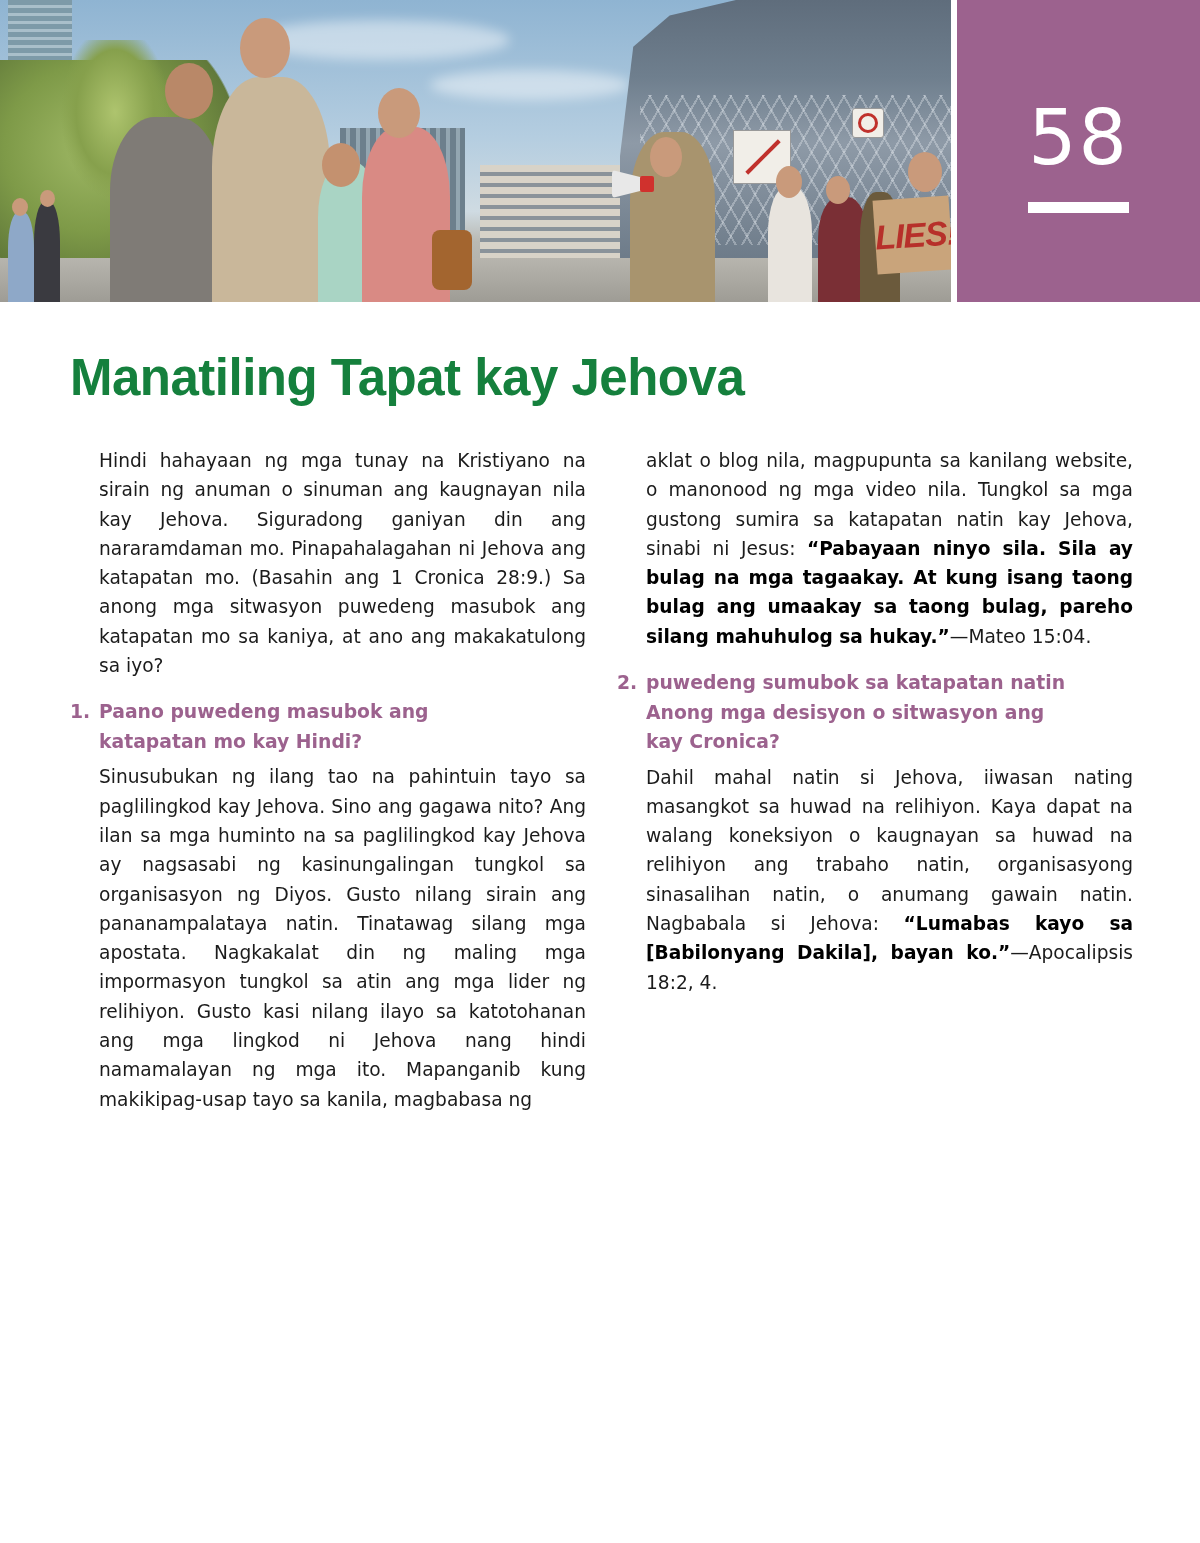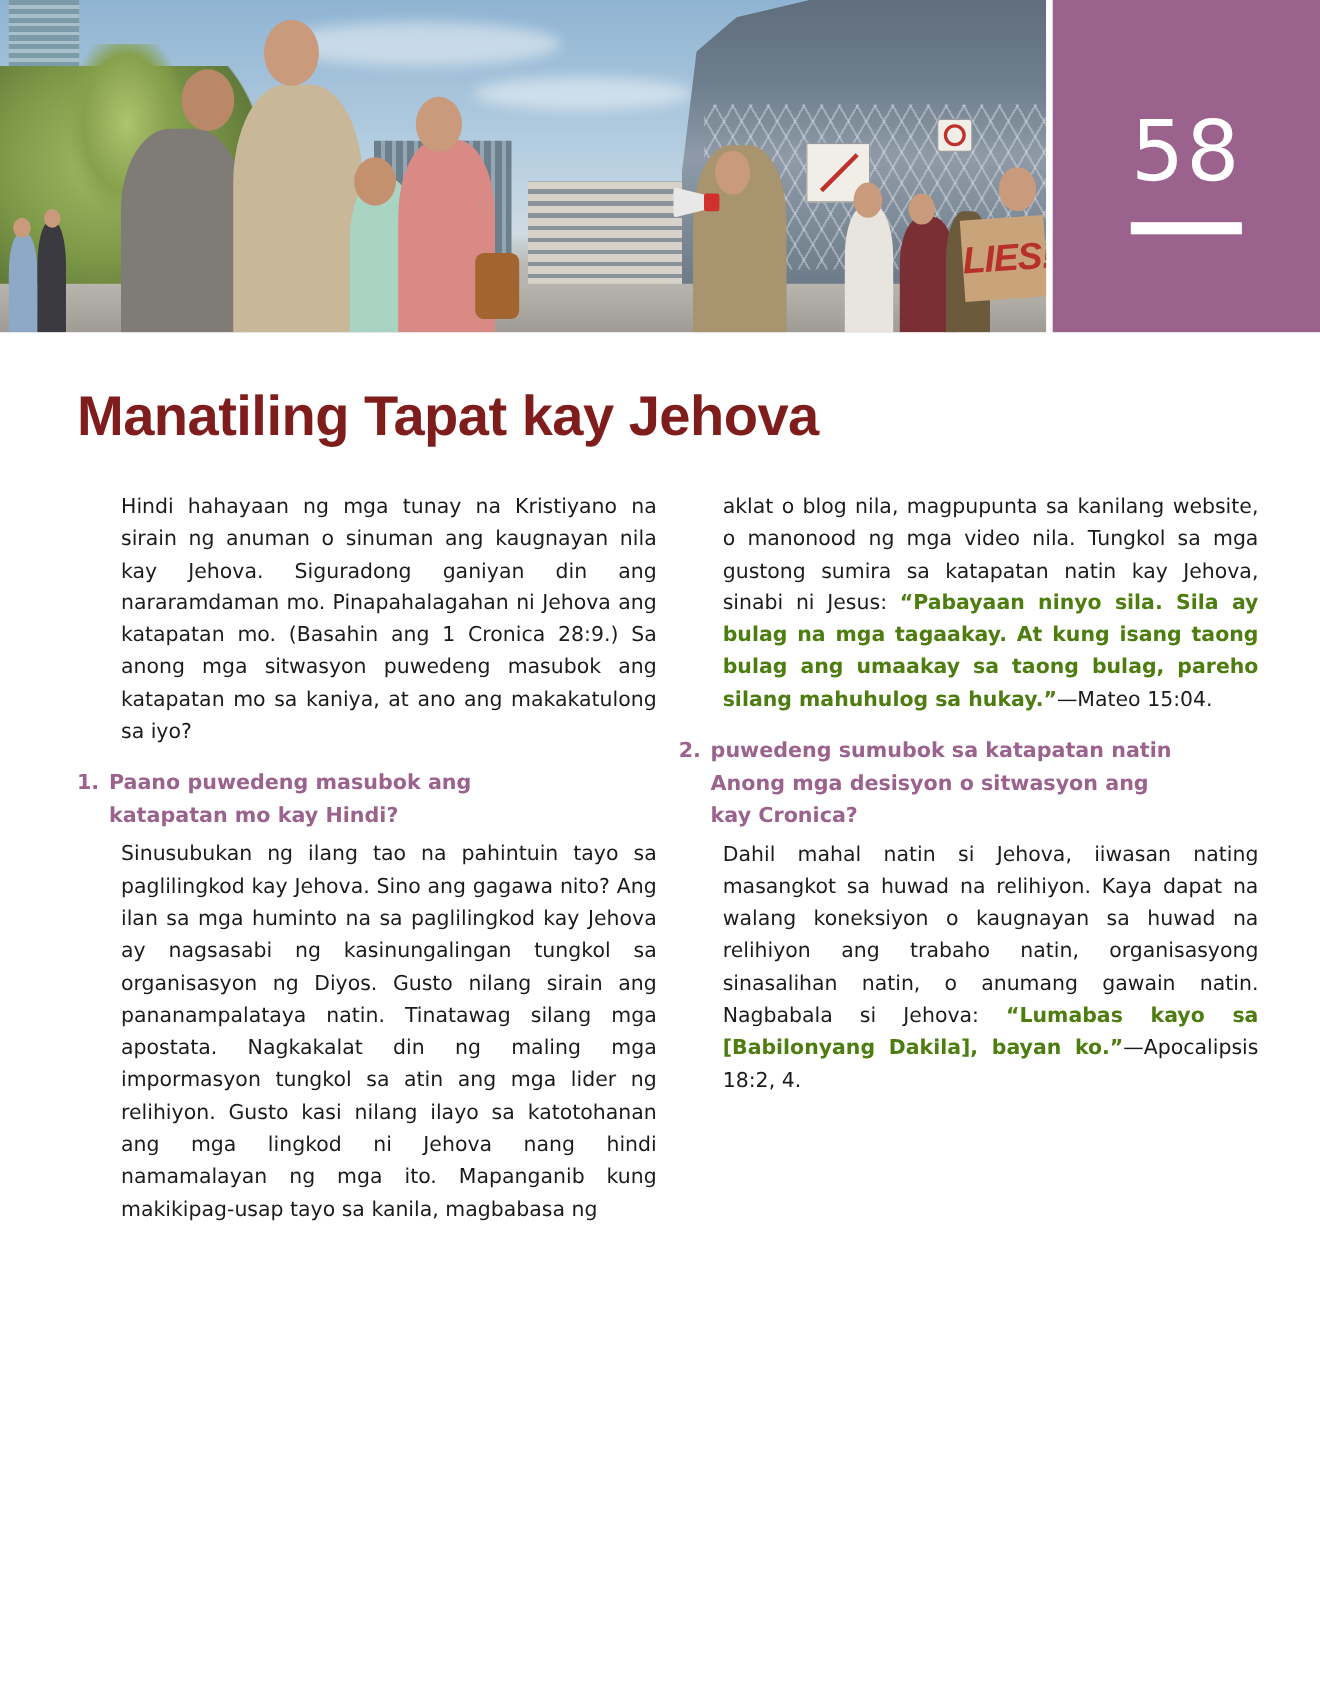--- a/index.html
+++ b/index.html
@@ -47,35 +47,35 @@
   .badge-number {
     position: absolute; left: 0; right: 0; top: 100px; text-align: center;
     color: #ffffff; font-family: "DejaVu Sans", sans-serif; font-size: 76px; font-weight: normal; line-height: 1;
     letter-spacing: 2px;
   }
   .badge-rule { position: absolute; left: 71px; top: 202px; width: 101px; height: 11px; background: #ffffff; }
 
   
   .title {
     position: absolute; left: 70px; top: 350px;
-    font-family: "Liberation Sans", sans-serif; font-weight: bold; font-size: 51px; color: #7f1d1d;
+    font-family: "Liberation Sans", sans-serif; font-weight: bold; font-size: 51px; color: #15803d;
     letter-spacing: -0.5px; line-height: 1.1;
   }
 
   
   .col { position: absolute; top: 446px; }
   .col-left { left: 70px; width: 530px; }
   .col-right { left: 617px; width: 530px; }
 
   .para {
-    margin-left: 40px; width: 487px;
+    margin-left: 29px; width: 487px;
     font-family: "DejaVu Sans", sans-serif; font-size: 18.6px; line-height: 29.3px; color: #1b1b1b;
     text-align: justify; hyphens: manual;
   }
-  .para b { font-weight: bold; color: #4d7c0f; }
+  .para b { font-weight: bold; color: #000000; }
 
   .q { display: flex; margin-top: 17px; margin-bottom: 6px; color: #9c628e;
        font-family: "DejaVu Sans", sans-serif; font-weight: bold; font-size: 18.8px; line-height: 29.5px; }
   .q-num { width: 29px; flex: none; text-align: left; }
   .q-text { width: 430px; }
 
   .line { display: block; }
 </style>
 </head>
 <body>

